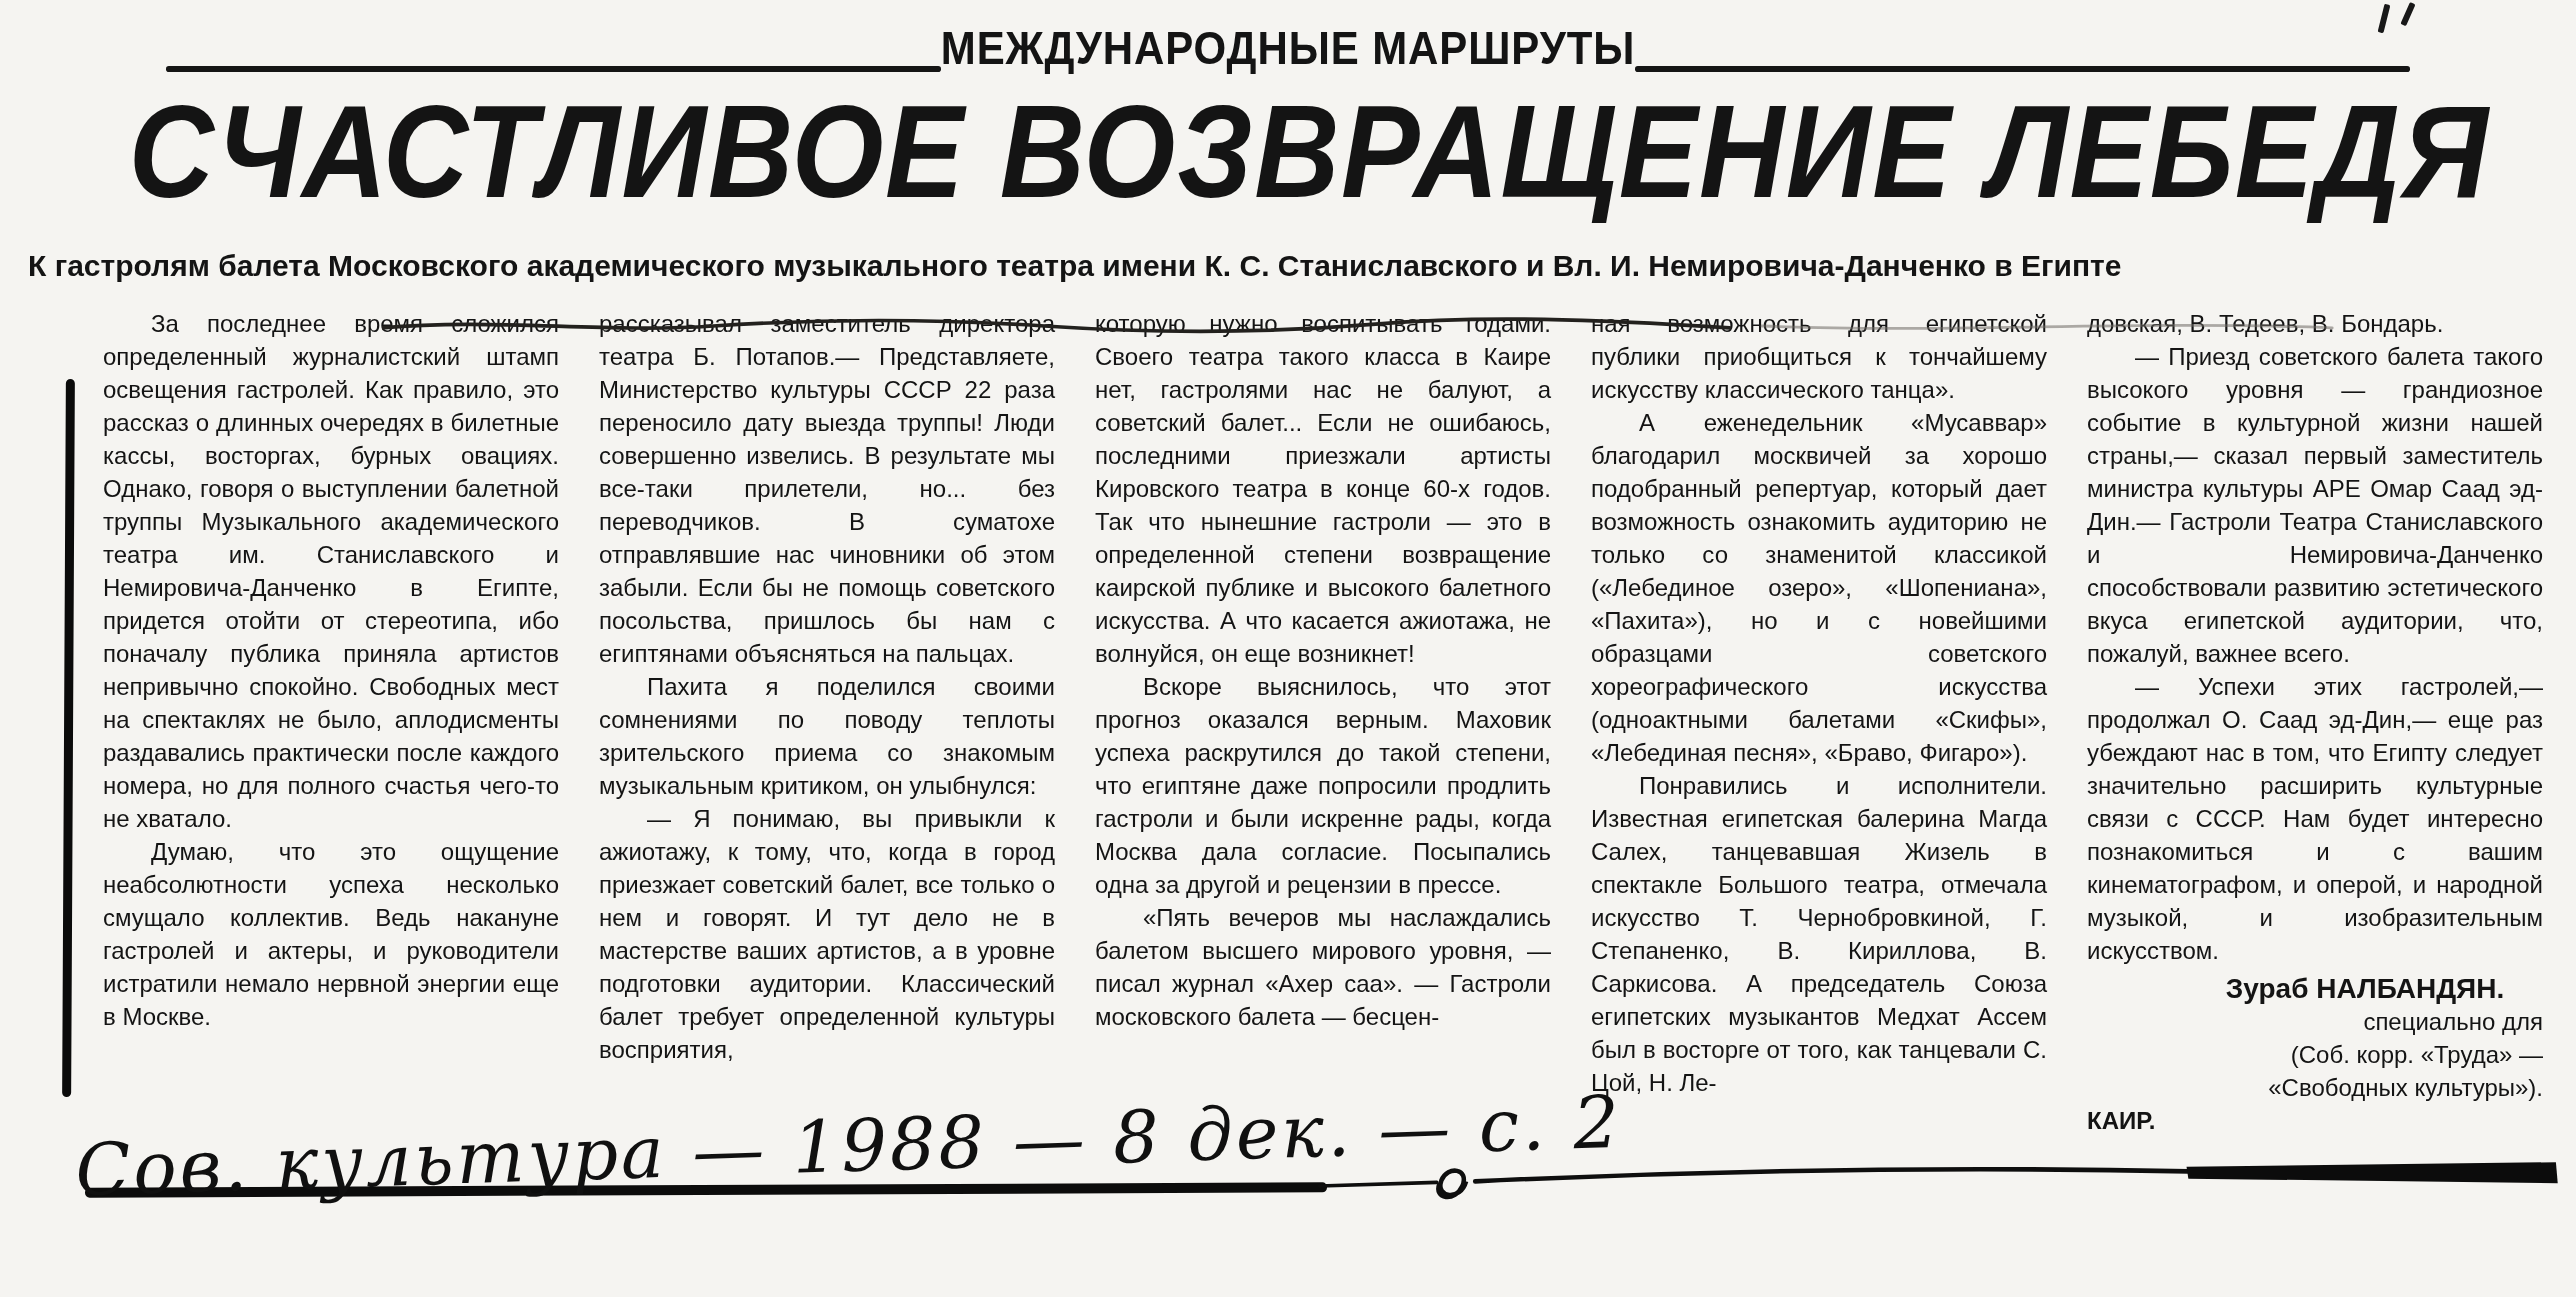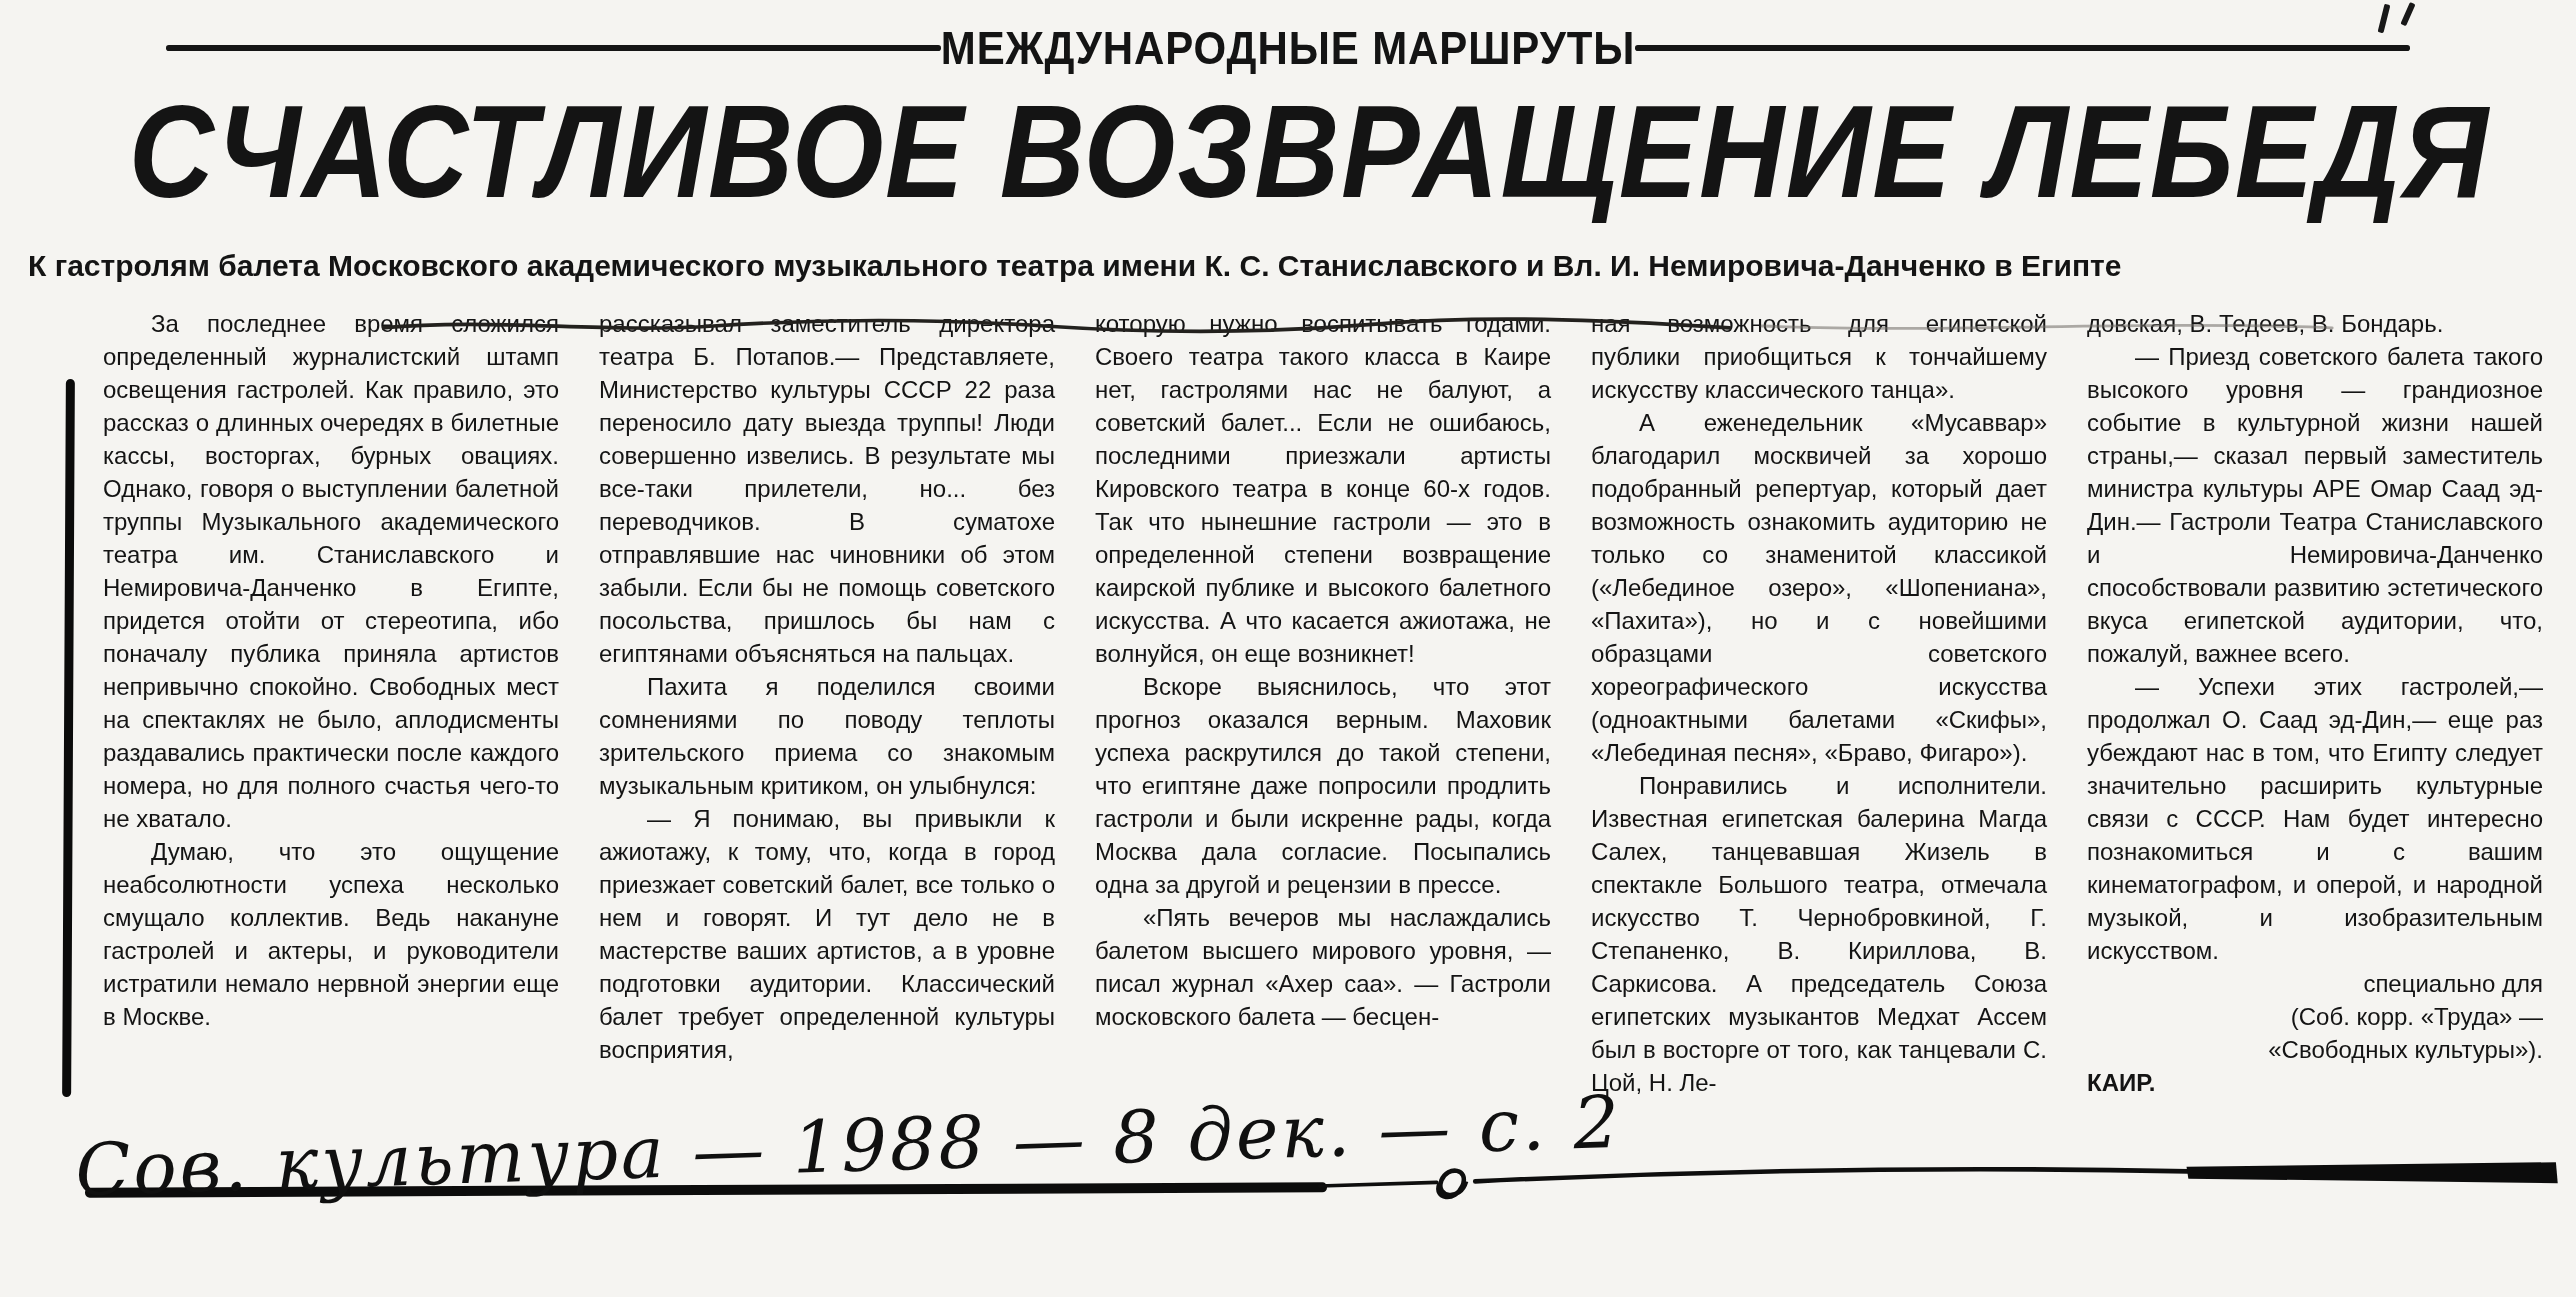--- a/index.html
+++ b/index.html
@@ -1,21 +1,21 @@
 <!DOCTYPE html>
 <html style="font-size:14.7px"><head>
 <meta charset="utf-8">
 <style>
   html,body{margin:0;padding:0;}
   body{
     width:2576px;height:1297px;position:relative;overflow:hidden;
     background:#f5f4f1;color:#141414;
     font-family:"Liberation Sans",sans-serif;
   }
-  .kicker-row{display:flex;align-items:center;margin:24px 166px 0 166px;}
+  .kicker-row{display:flex;align-items:flex-end;margin:24px 166px 0 166px;}
   .hrule{flex:1;height:6.4px;background:#151515;border-radius:2.8px;}
   .kicker{font-weight:bold;font-size:42px;letter-spacing:0.9px;transform:scaleY(1.12);white-space:nowrap;}
 
   .headline{
     margin:11px 0 0 0;text-align:center;white-space:nowrap;
     font-size:131px;line-height:1.05;font-weight:bold;font-style:italic;letter-spacing:1.8px;
     transform:scaleX(0.9);
   }
 
   .subtitle{margin:28px 28px 12px 28px;font-weight:bold;font-size:30px;white-space:nowrap;}
@@ -89,20 +89,21 @@
       </div>
     <div class="col">
         <p class="para noindent">ная возможность для египетской публики приобщиться к тончайшему искусству классического танца».</p>
         <p class="para">А еженедельник «Мусаввар» благодарил москвичей за хорошо подобранный репертуар, который дает возможность ознакомить аудиторию не только со знаменитой классикой («Лебединое озеро», «Шопениана», «Пахита»), но и с новейшими образцами советского хореографического искусства (одноактными балетами «Скифы», «Лебединая песня», «Браво, Фигаро»).</p>
         <p class="para">Понравились и исполнители. Известная египетская балерина Магда Салех, танцевавшая Жизель в спектакле Большого театра, отмечала искусство Т. Чернобровкиной, Г. Степаненко, В. Кириллова, В. Саркисова. А председатель Союза египетских музыкантов Медхат Ассем был в восторге от того, как танцевали С. Цой, Н. Ле-</p>
       </div>
     <div class="col">
         <p class="para noindent">довская, В. Тедеев, В. Бондарь.</p>
         <p class="para">— Приезд советского балета такого высокого уровня — грандиозное событие в культурной жизни нашей страны,— сказал первый заместитель министра культуры АРЕ Омар Саад эд-Дин.— Гастроли Театра Станиславского и Немировича-Данченко способствовали развитию эстетического вкуса египетской аудитории, что, пожалуй, важнее всего.</p>
         <p class="para">— Успехи этих гастролей,— продолжал О. Саад эд-Дин,— еще раз убеждают нас в том, что Египту следует значительно расширить культурные связи с СССР. Нам будет интересно познакомиться и с вашим кинематографом, и оперой, и народной музыкой, и изобразительным искусством.</p>
+        <p class="para sig-name">Зураб НАЛБАНДЯН.</p>
         <p class="para noindent sig-right">специально для</p>
         <p class="para noindent sig-right">(Соб. корр. «Труда» —</p>
         <p class="para noindent sig-right">«Свободных культуры»).</p>
         <p class="para noindent sig-cairo">КАИР.</p>
       </div>
   </div>
 
   <div class="scan-line-vertical"></div>
 
   <div class="rule-bottom-left"></div>

